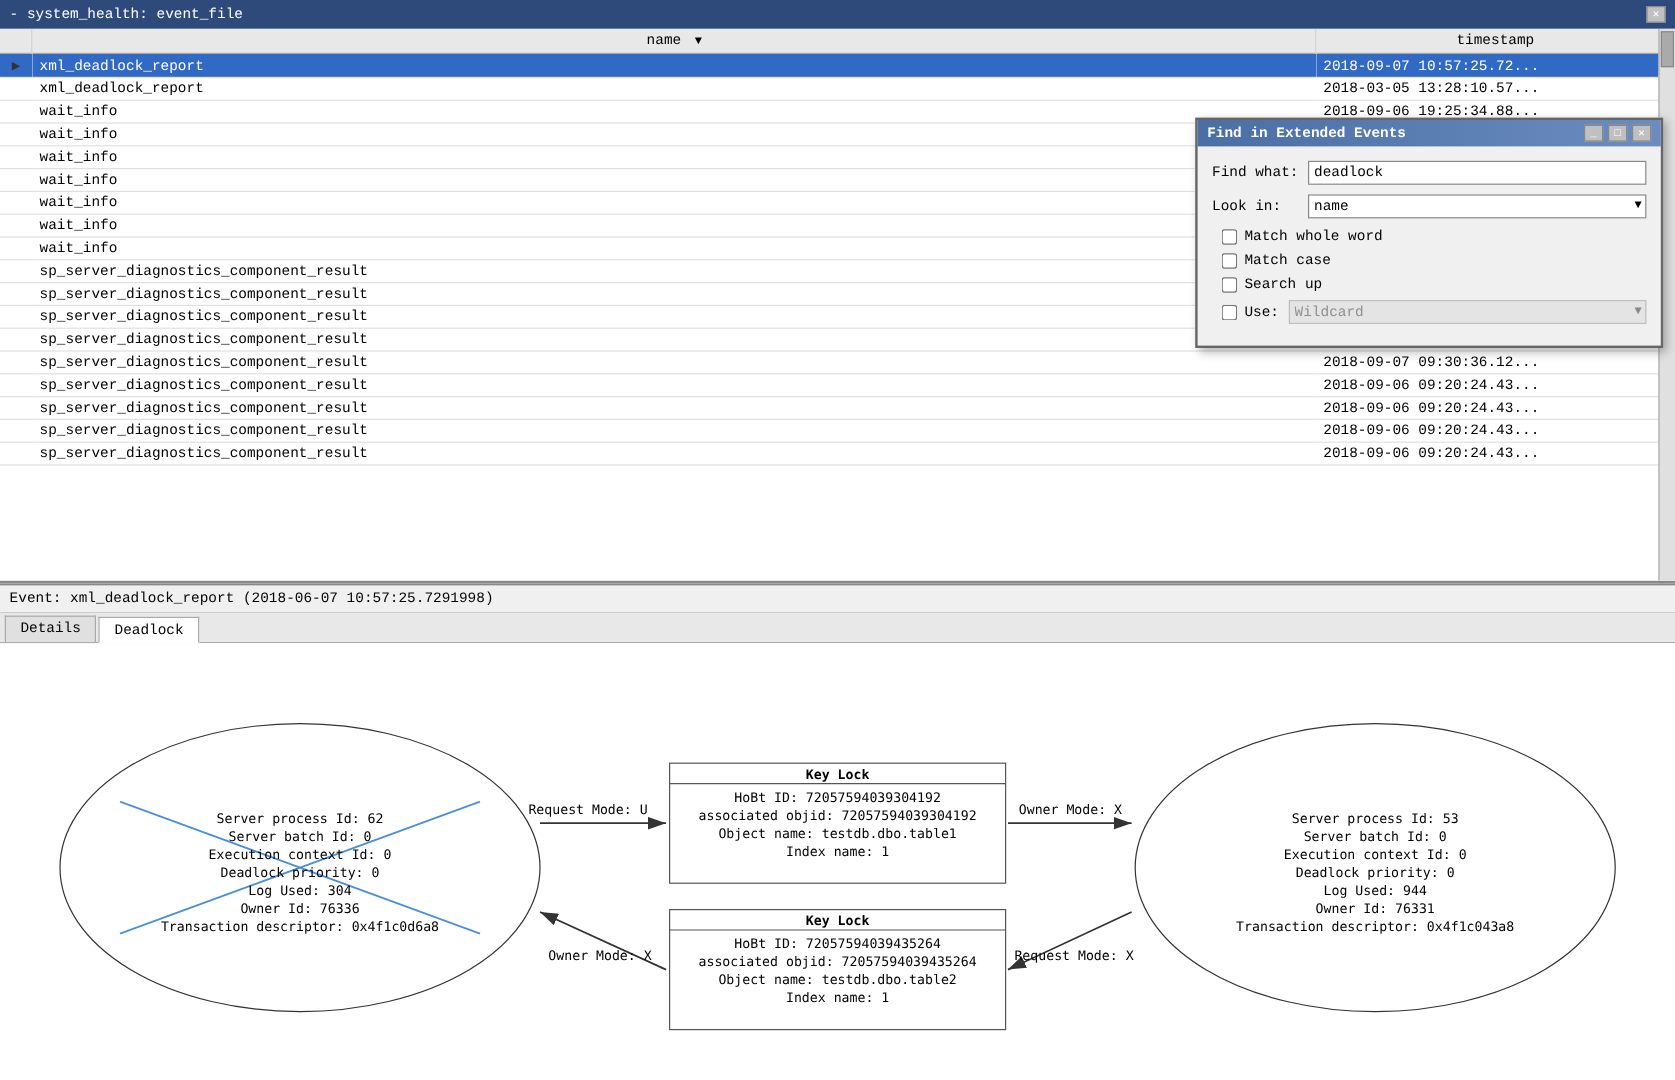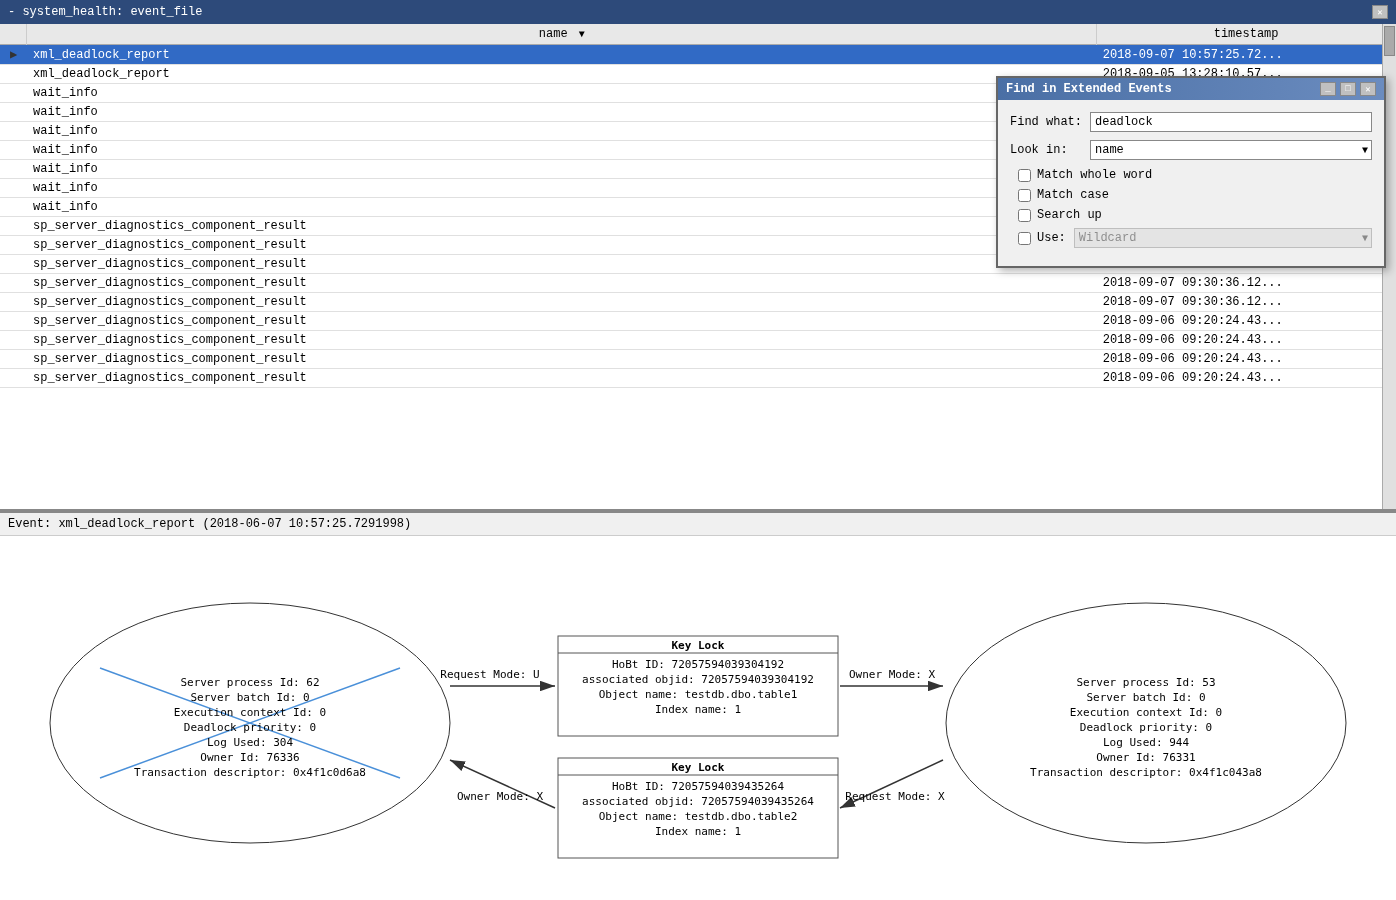--- a/index.html
+++ b/index.html
@@ -104,21 +104,21 @@
       top: 0;
       bottom: 0;
       width: 14px;
       background: #e0e0e0;
       border-left: 1px solid #aaa;
     }
 
     
     .find-dialog {
       position: absolute;
-      top: 52px;
+      top: 74px;
       right: 10px;
       width: 390px;
       background: #f0f0f0;
       border: 2px solid #666;
       box-shadow: 3px 3px 8px rgba(0,0,0,0.3);
       z-index: 100;
     }
 
     .find-dialog-title {
       background: linear-gradient(to right, #4a6fa5, #6b8cbf);
@@ -327,21 +327,21 @@
       </thead>
       <tbody id="table-body">
       <tr class="selected">
             <td class="row-indicator">▶</td>
             <td class="col-name">xml_deadlock_report</td>
             <td class="col-timestamp">2018-09-07 10:57:25.72...</td>
           </tr>
           <tr>
             <td class="row-indicator"></td>
             <td class="col-name">xml_deadlock_report</td>
-            <td class="col-timestamp">2018-09-05 13:28:10.57...</td>
+            <td class="col-timestamp">2018-03-05 13:28:10.57...</td>
           </tr>
           <tr>
             <td class="row-indicator"></td>
             <td class="col-name">wait_info</td>
             <td class="col-timestamp">2018-09-06 19:25:34.88...</td>
           </tr>
           <tr>
             <td class="row-indicator"></td>
             <td class="col-name">wait_info</td>
             <td class="col-timestamp">2018-09-05 19:14:52.67...</td>
@@ -478,20 +478,28 @@
 
     <div class="table-scroll">
       <div class="scrollbar-thumb"></div>
     </div>
   </div>
 
   <div class="event-panel">
     <div class="event-title-bar">
       <span>Event: xml_deadlock_report (2018-06-07 10:57:25.7291998)</span>
     </div>
+    <div class="event-tabs">
+      <div class="event-tab">
+        <span>Details</span>
+      </div>
+      <div class="event-tab active">
+        <span>Deadlock</span>
+      </div>
+    </div>
     <div class="event-content">
       
       <svg class="deadlock-svg" viewBox="0 0 1396 360" xmlns="http://www.w3.org/2000/svg">
 
         <ellipse cx="250" cy="185" rx="200" ry="120" fill="white" stroke="#333" stroke-width="1"></ellipse>
 
         <line x1="100" y1="130" x2="400" y2="240" stroke="#4a90d9" stroke-width="1.5"></line>
         <line x1="100" y1="240" x2="400" y2="130" stroke="#4a90d9" stroke-width="1.5"></line>
 
         <text x="250" y="148" text-anchor="middle" font-family="Consolas, monospace" font-size="11" fill="#000">Server process Id: 62</text>

